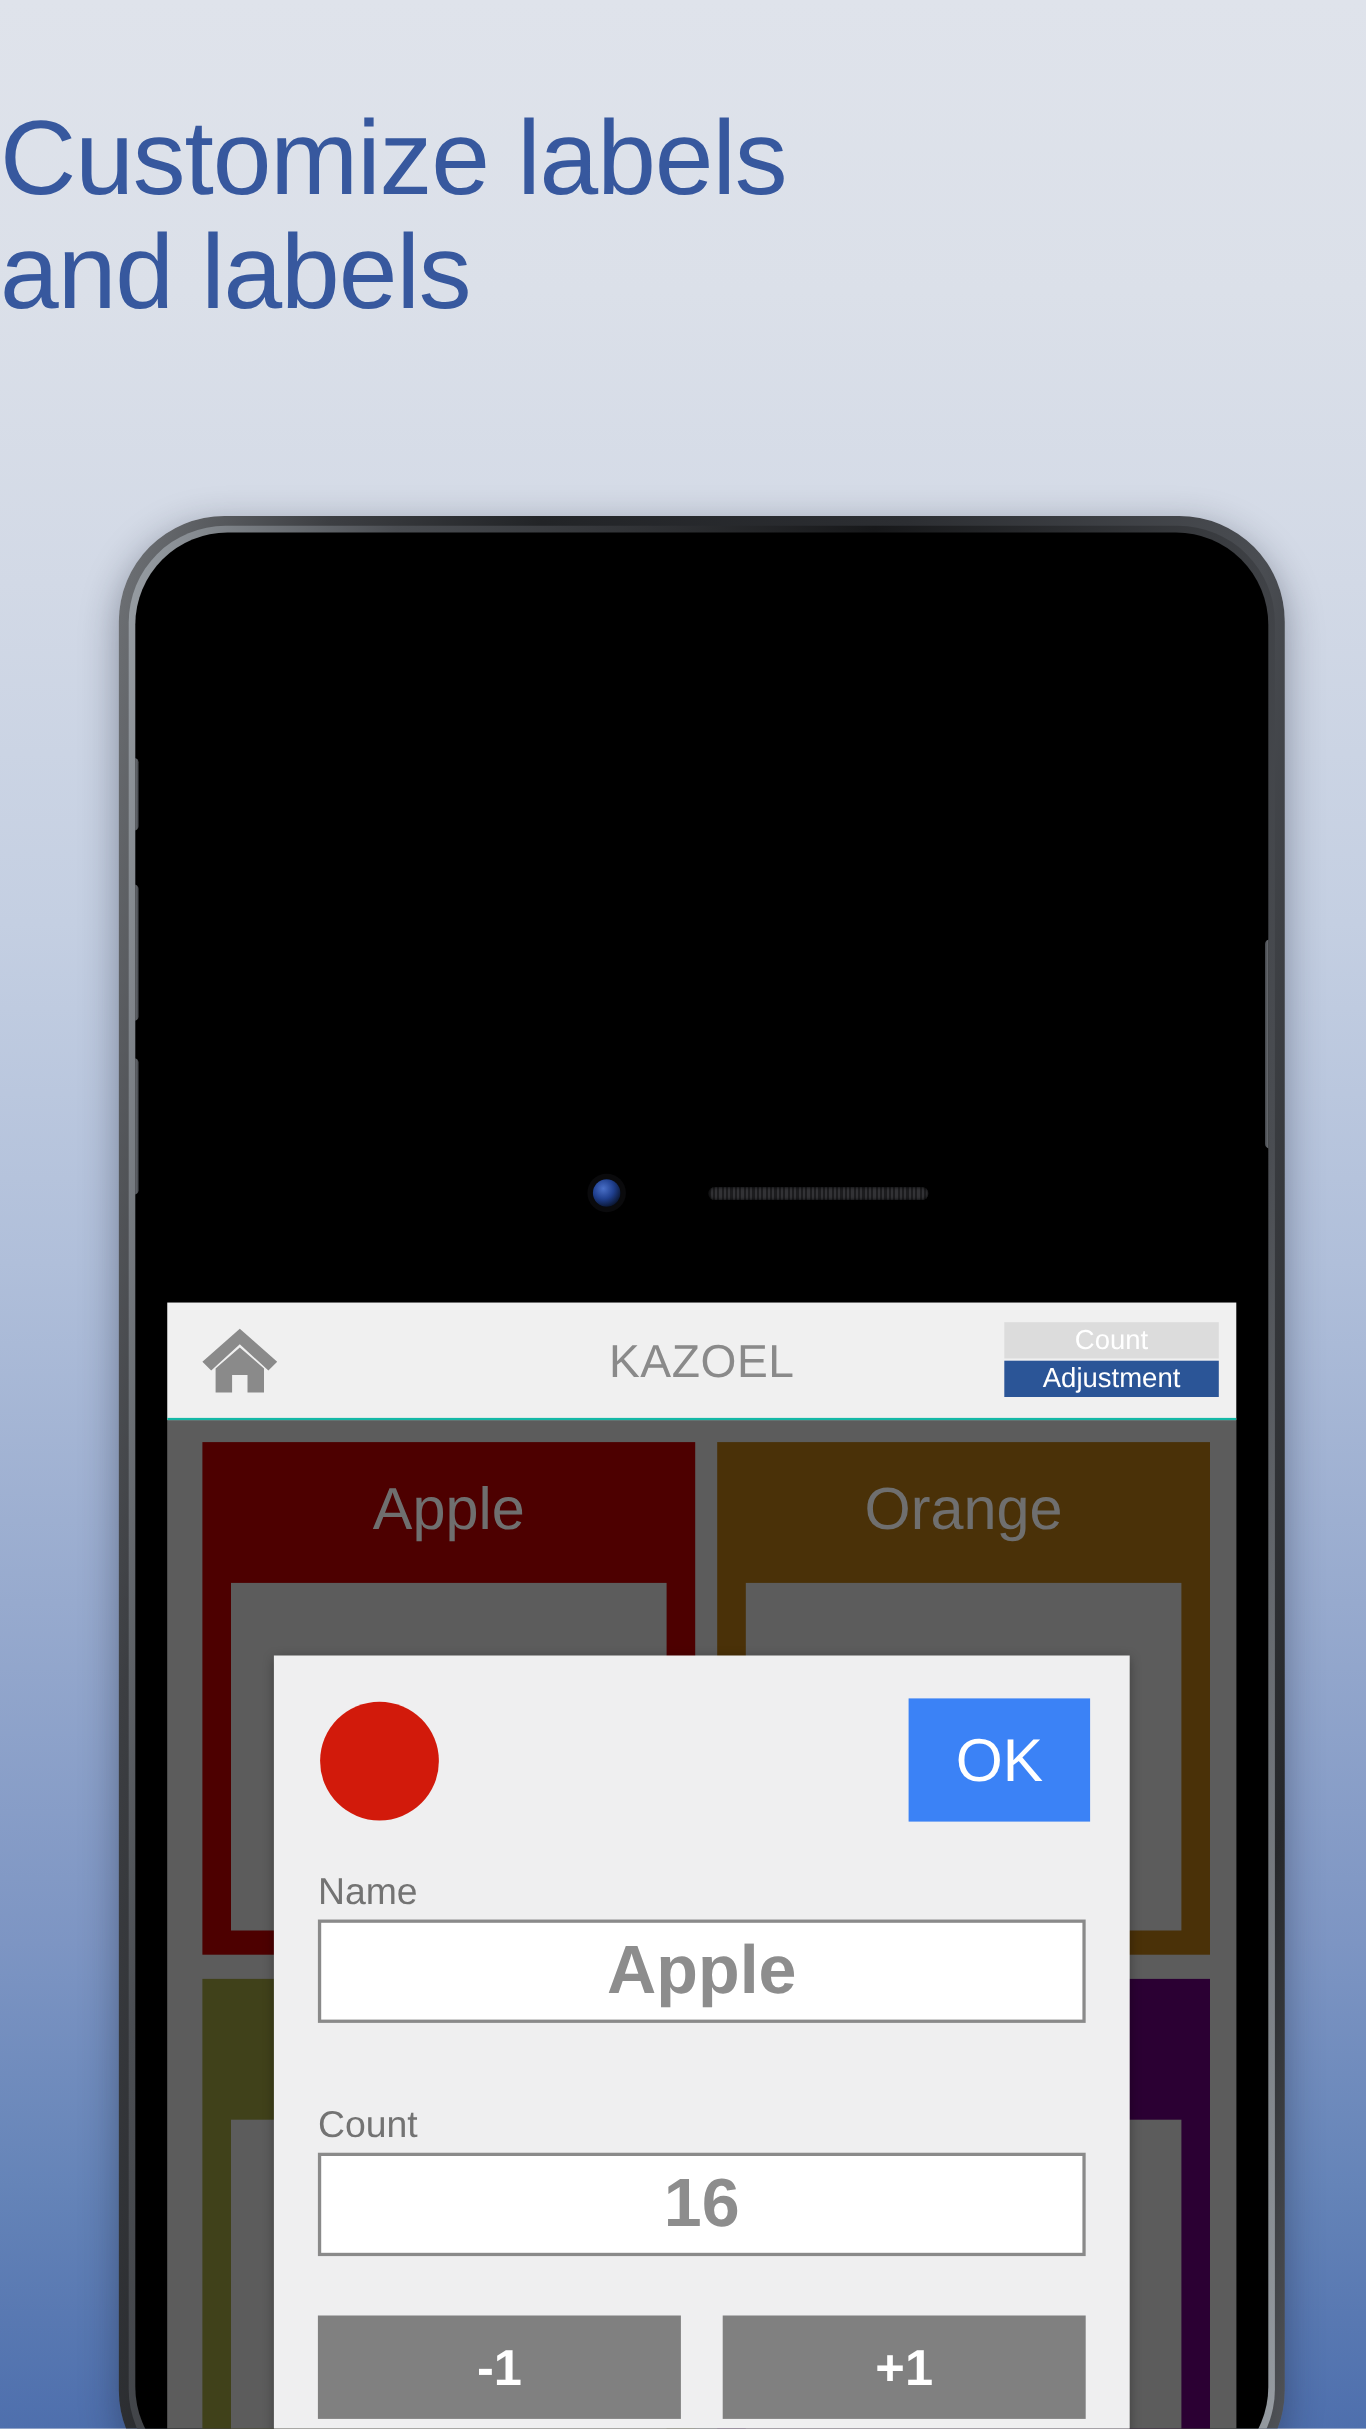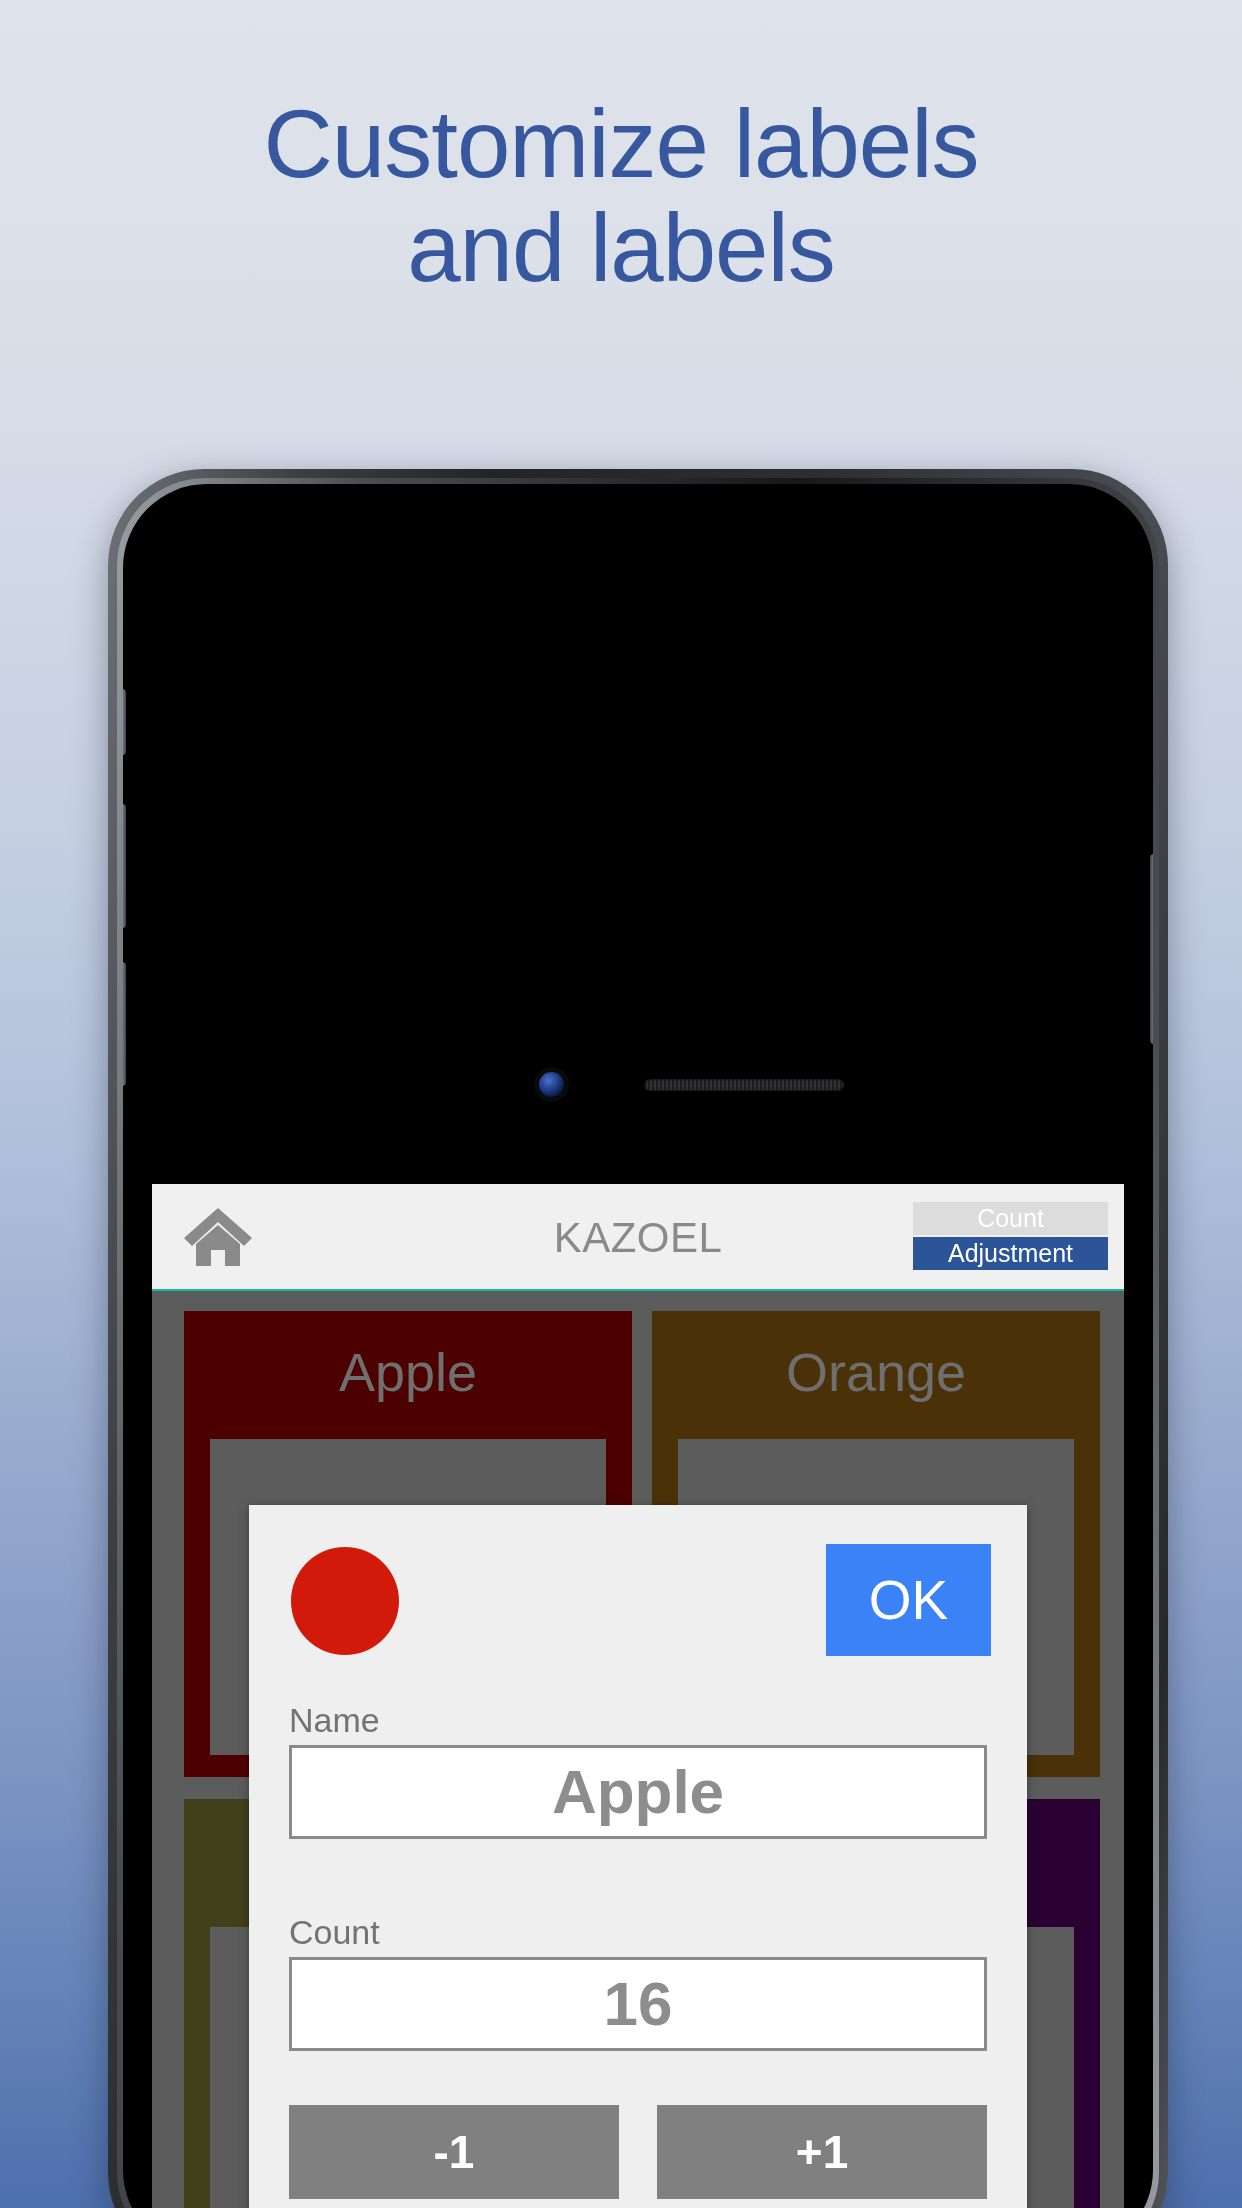--- a/index.html
+++ b/index.html
@@ -24,21 +24,20 @@
         #6584b8 90%,
         #4e6fad 100%);
   }
 
   
   .promo {
     position: absolute;
     left: 0;
     top: 92px;
     width: 1242px;
-    text-align: center;
     color: #37589e;
     font-size: 96px;
     line-height: 1.08;
     letter-spacing: -1px;
     font-weight: 400;
   }
   .promo .ln { display: block; white-space: pre; }
 
   
   .phone {

